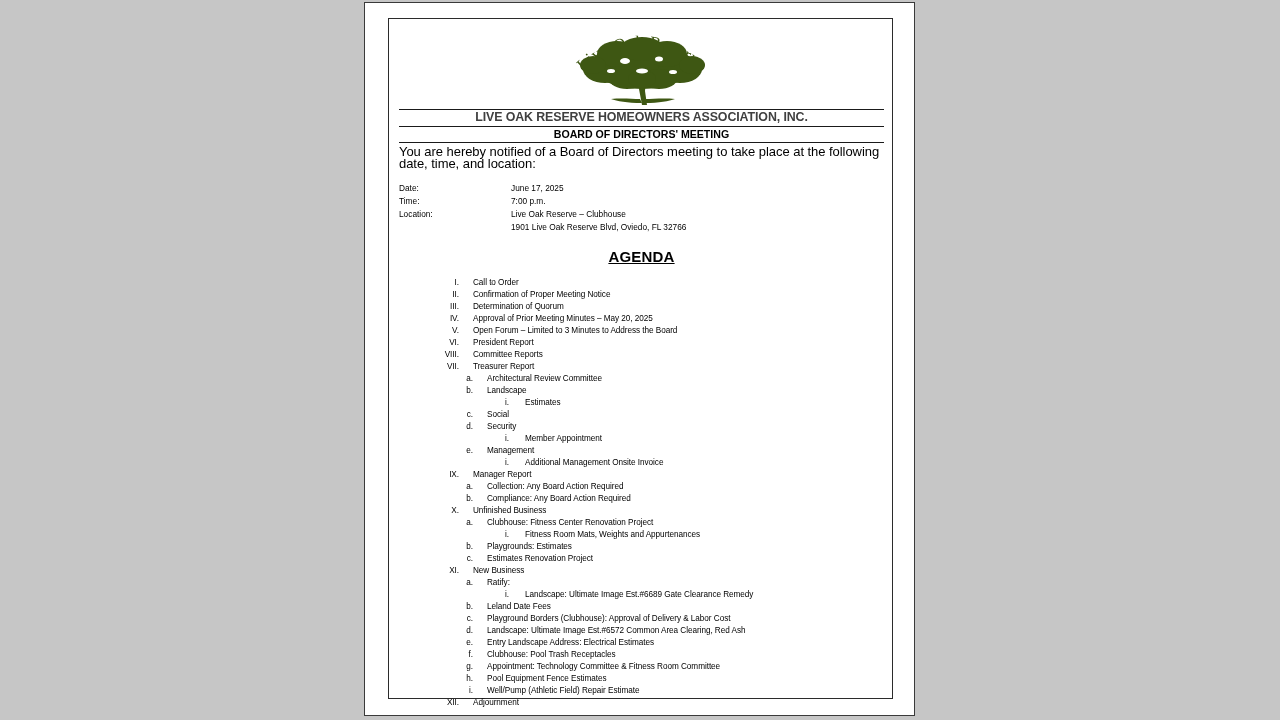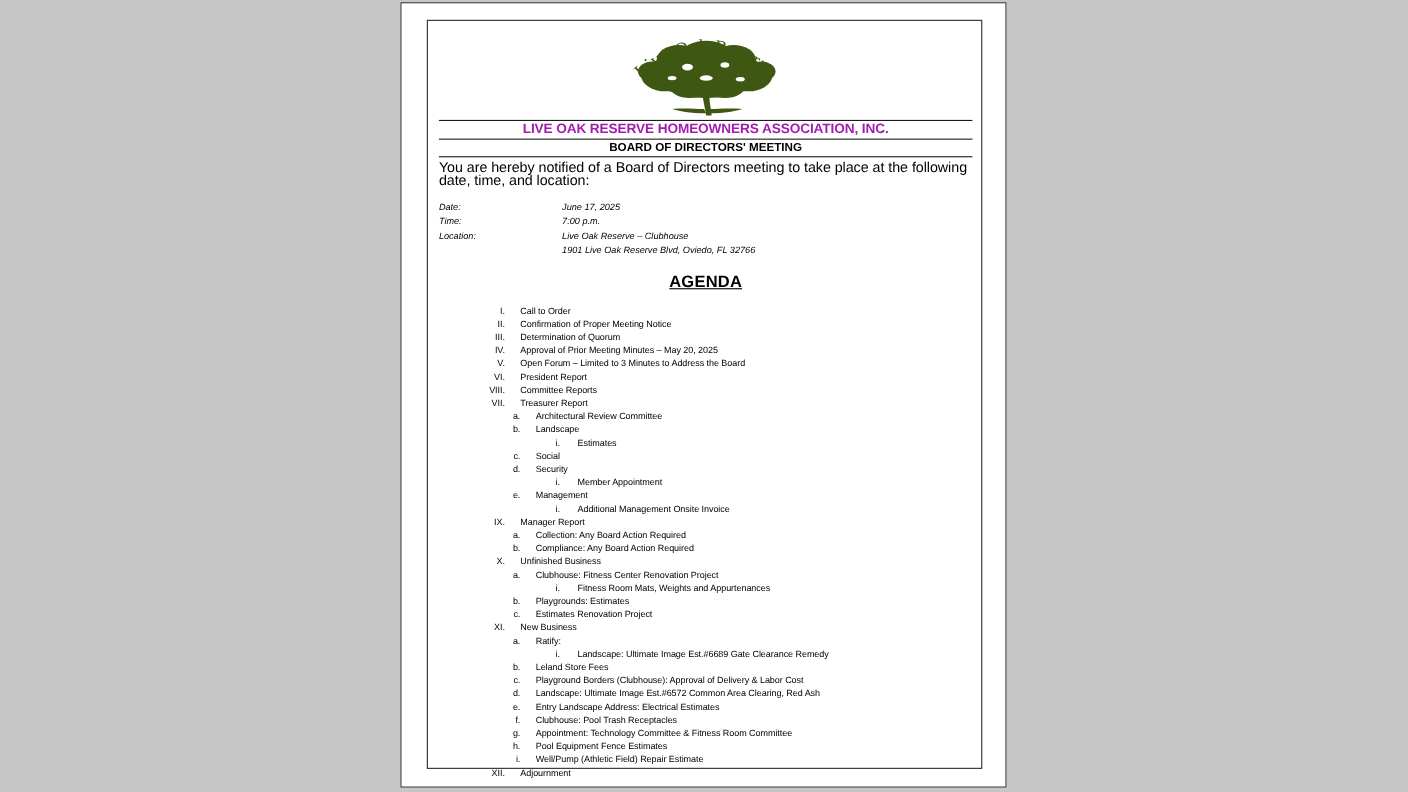--- a/index.html
+++ b/index.html
@@ -70,21 +70,21 @@
     border: 0;
     border-top: 1.4px solid #1a1a1a;
     margin: 0;
     width: 100%;
   }
   .org-name {
     text-align: center;
     font-size: 12.4px;
     font-weight: bold;
     letter-spacing: -0.1px;
-    color: #a21caf;
+    color: #404040;
     padding: 0 0 2px 0;
     line-height: 14px;
   }
   .meeting-type {
     text-align: center;
     font-size: 10.6px;
     font-weight: bold;
     color: #000;
     line-height: 13px;
     padding: 1px 0 1px 0;
@@ -96,21 +96,20 @@
     padding-top: 3px;
     letter-spacing: -0.05px;
   }
 
   
   .details {
     margin-top: 12px;
     font-size: 8.3px;
     color: #000;
     line-height: 13px;
-    font-style: italic;
   }
   .details-row {
     display: flex;
   }
   .details-label {
     width: 112px;
     flex: 0 0 112px;
   }
   .details-value {
     flex: 1 1 auto;
@@ -333,21 +332,21 @@
             <div class="agenda-row lvl2">
               <div class="marker">a.</div>
               <div class="label">Ratify:</div>
             </div>
             <div class="agenda-row lvl3">
               <div class="marker">i.</div>
               <div class="label">Landscape: Ultimate Image Est.#6689 Gate Clearance Remedy</div>
             </div>
             <div class="agenda-row lvl2">
               <div class="marker">b.</div>
-              <div class="label">Leland Store Fees</div>
+              <div class="label">Leland Date Fees</div>
             </div>
             <div class="agenda-row lvl2">
               <div class="marker">c.</div>
               <div class="label">Playground Borders (Clubhouse): Approval of Delivery &amp; Labor Cost</div>
             </div>
             <div class="agenda-row lvl2">
               <div class="marker">d.</div>
               <div class="label">Landscape: Ultimate Image Est.#6572 Common Area Clearing, Red Ash</div>
             </div>
             <div class="agenda-row lvl2">

